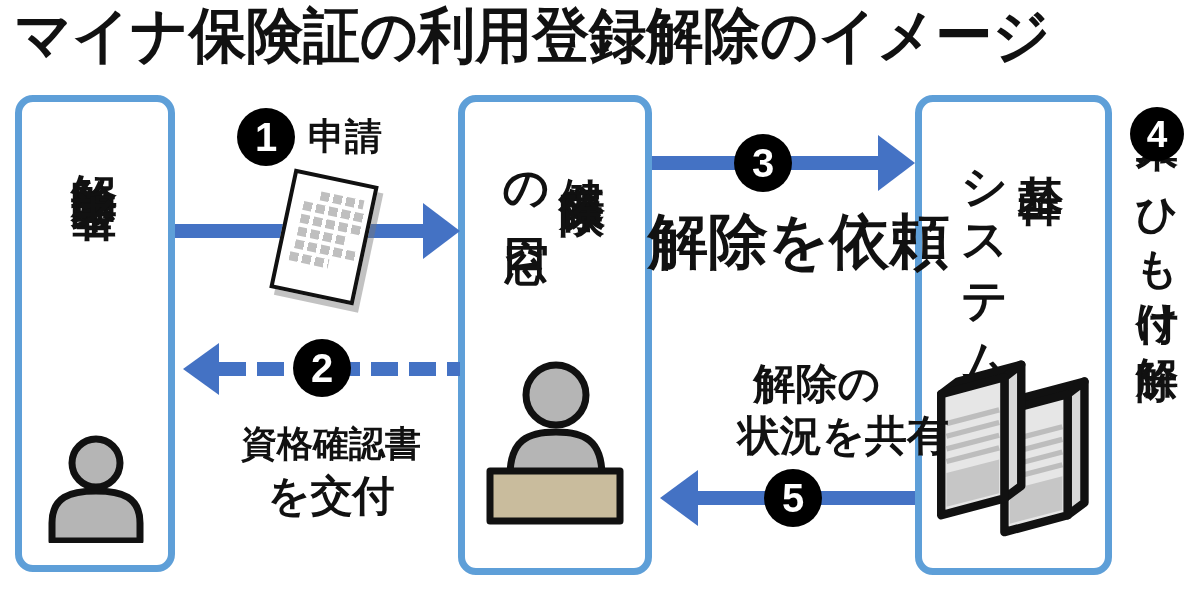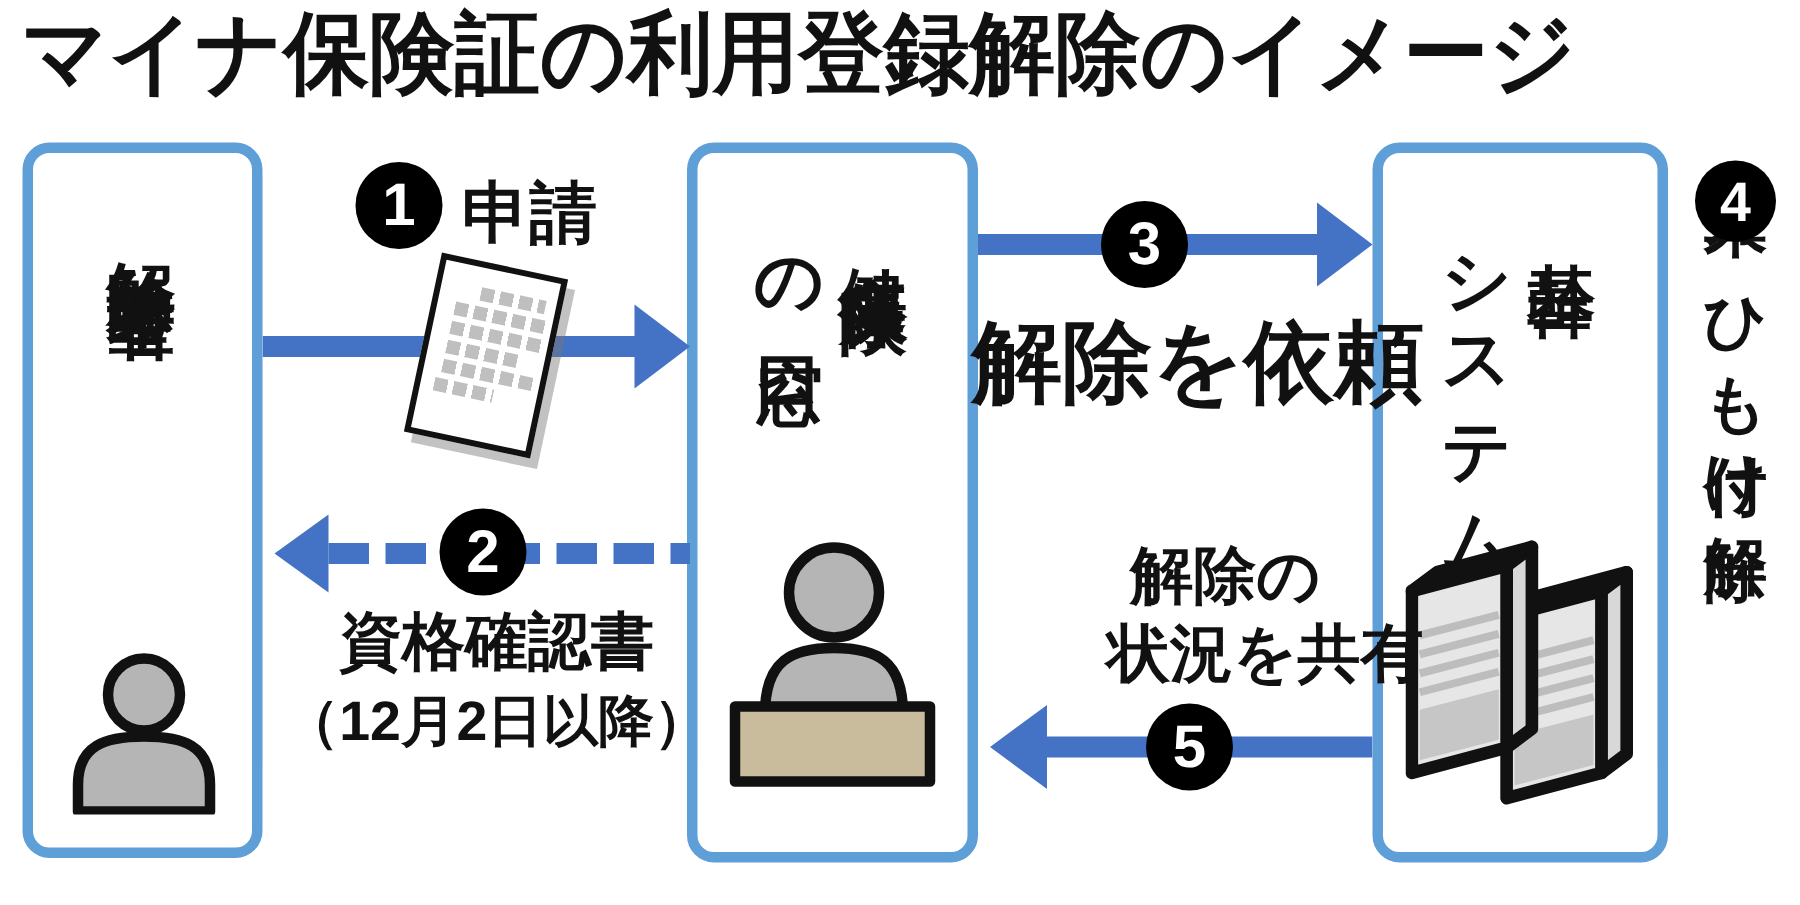--- a/index.html
+++ b/index.html
@@ -110,32 +110,32 @@
   <div class="doc-row" style="width:44px;margin-left:18px;"></div>
   <div class="doc-row" style="width:62px;margin-left:3px;"></div>
   <div class="doc-row" style="width:62px;margin-left:3px;"></div>
   <div class="doc-row" style="width:48px;margin-left:3px;"></div>
   <div class="doc-row" style="width:62px;margin-left:3px;"></div>
   <div class="doc-row" style="width:40px;margin-left:0px;"></div>
 </div>
 <div class="abs badge" style="left:237px;top:108px;">
     <span>1</span>
   </div>
-<div class="abs step-label" style="left:308px;top:112px;font-size:45px;">申請</div>
+<div class="abs step-label" style="left:308px;top:112px;font-size:37px;">申請</div>
 
 <svg class="abs" style="left:183px;top:342px;" width="277" height="54">
   <polygon points="36,1 36,53 0,27" fill="#4472C4"></polygon>
   <line x1="36" y1="27" x2="277" y2="27" stroke="#4472C4" stroke-width="14" stroke-dasharray="27 11"></line>
 </svg>
 <div class="abs badge" style="left:293px;top:339px;">
     <span>2</span>
   </div>
 <div class="abs center" style="left:182px;top:400px;width:298px;">
-  <div class="step-label" style="font-size:42px;line-height:1.32;">資格確認書</div>
-  <div class="step-label" style="font-size:37px;line-height:1.4;">（12月2日以降）</div>
+  <div class="step-label" style="font-size:36px;line-height:1.32;margin-top:20px;">資格確認書</div>
+  <div class="step-label" style="font-size:42px;line-height:1.32;">を交付</div>
 </div>
 
 <svg class="abs" style="left:652px;top:132px;" width="263" height="62">
   <rect x="0" y="24" width="228" height="14" fill="#4472C4"></rect>
   <polygon points="226,3 263,31 226,59" fill="#4472C4"></polygon>
 </svg>
 <div class="abs badge" style="left:734px;top:134px;">
     <span>3</span>
   </div>
 <div class="abs center step-label" style="left:648px;top:202px;width:264px;font-size:60px;">解除を依頼</div>

